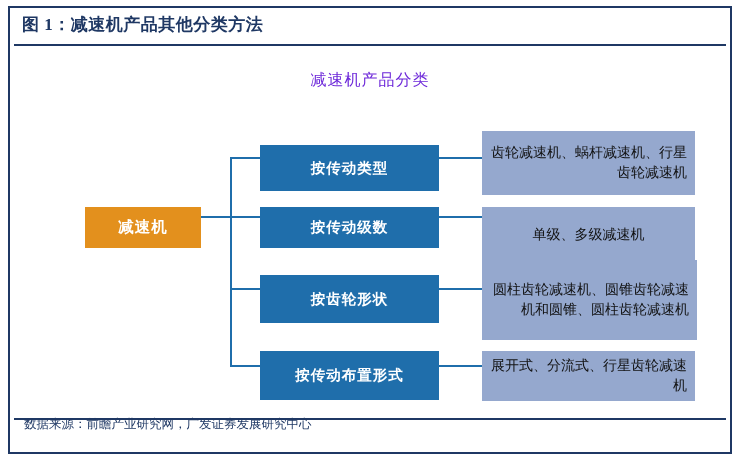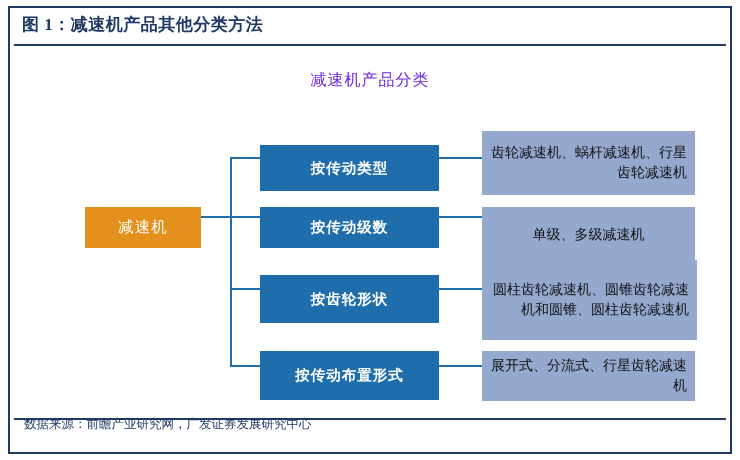--- a/index.html
+++ b/index.html
@@ -105,21 +105,21 @@
     display: flex;
     align-items: center;
     justify-content: center;
     text-align: right;
     margin-top: 11px;
   }
   .node-root {
     background: #e3901d;
     color: #ffffff;
     font-size: 15.5px;
-    font-weight: normal;
+    font-weight: bold;
     letter-spacing: 1px;
   }
   .node-branch {
     background: #1f6eab;
     color: #ffffff;
     font-size: 14.5px;
     font-weight: bold;
     letter-spacing: 1px;
   }
   .node-leaf {

